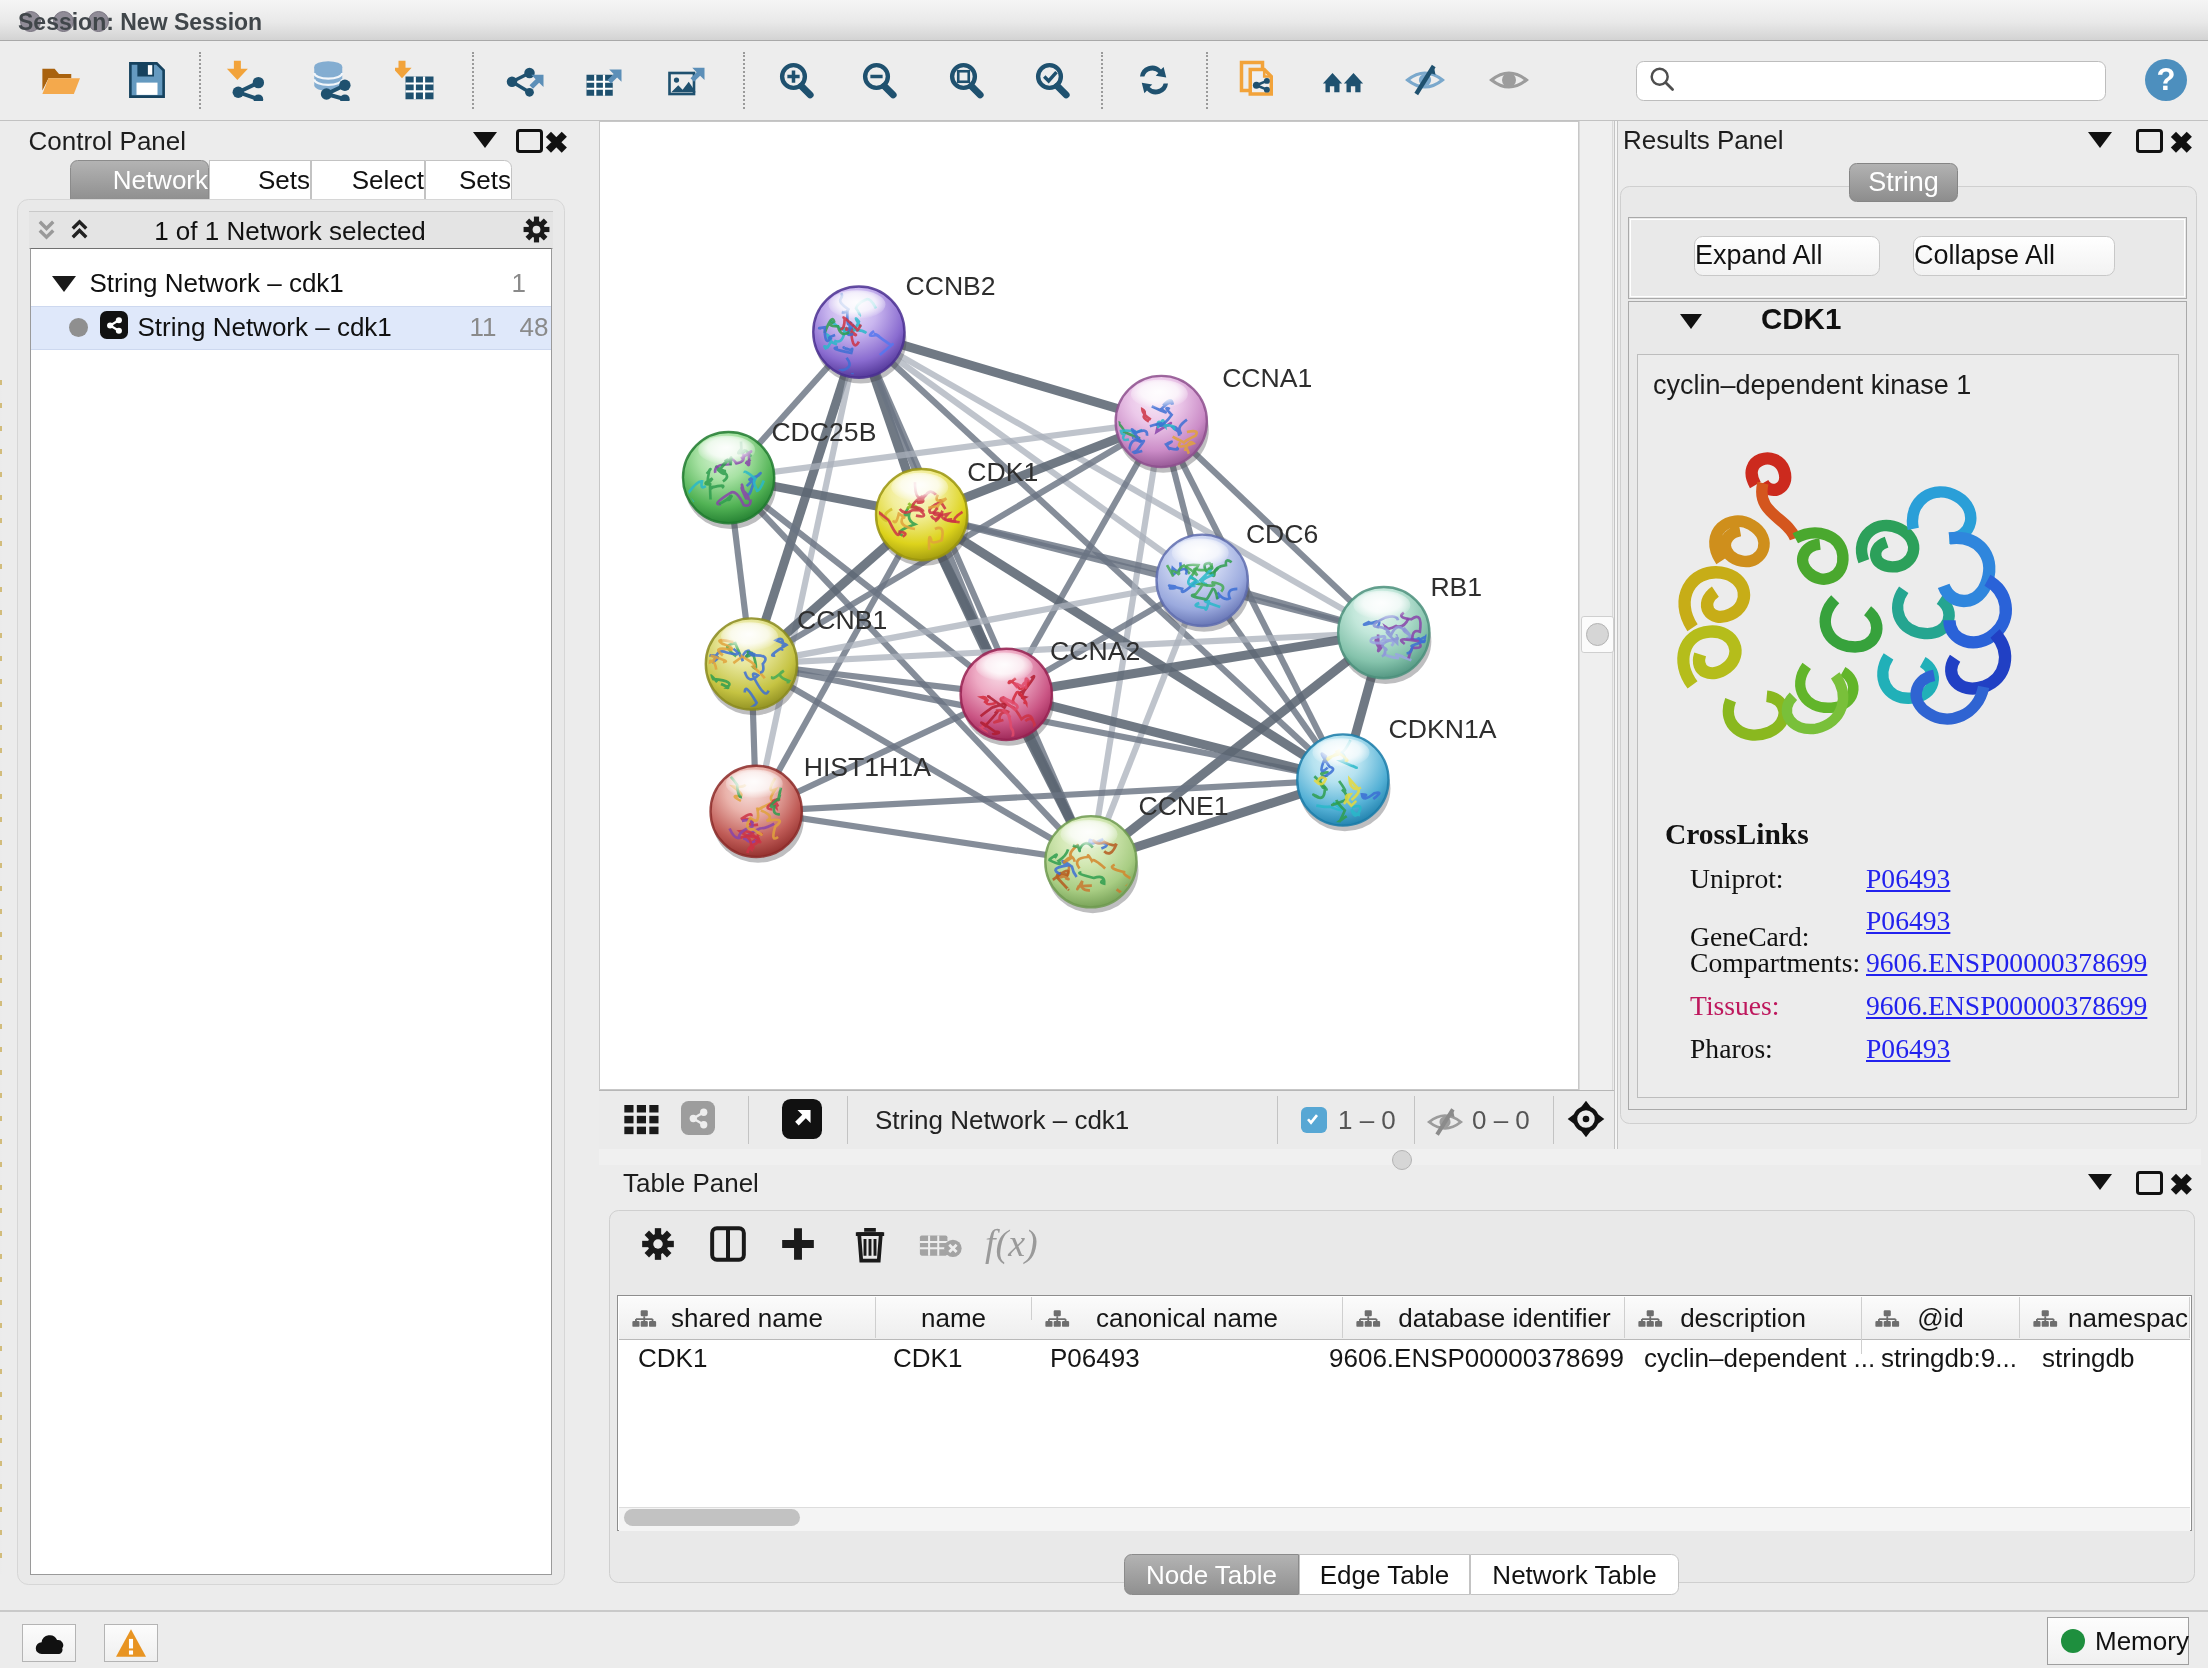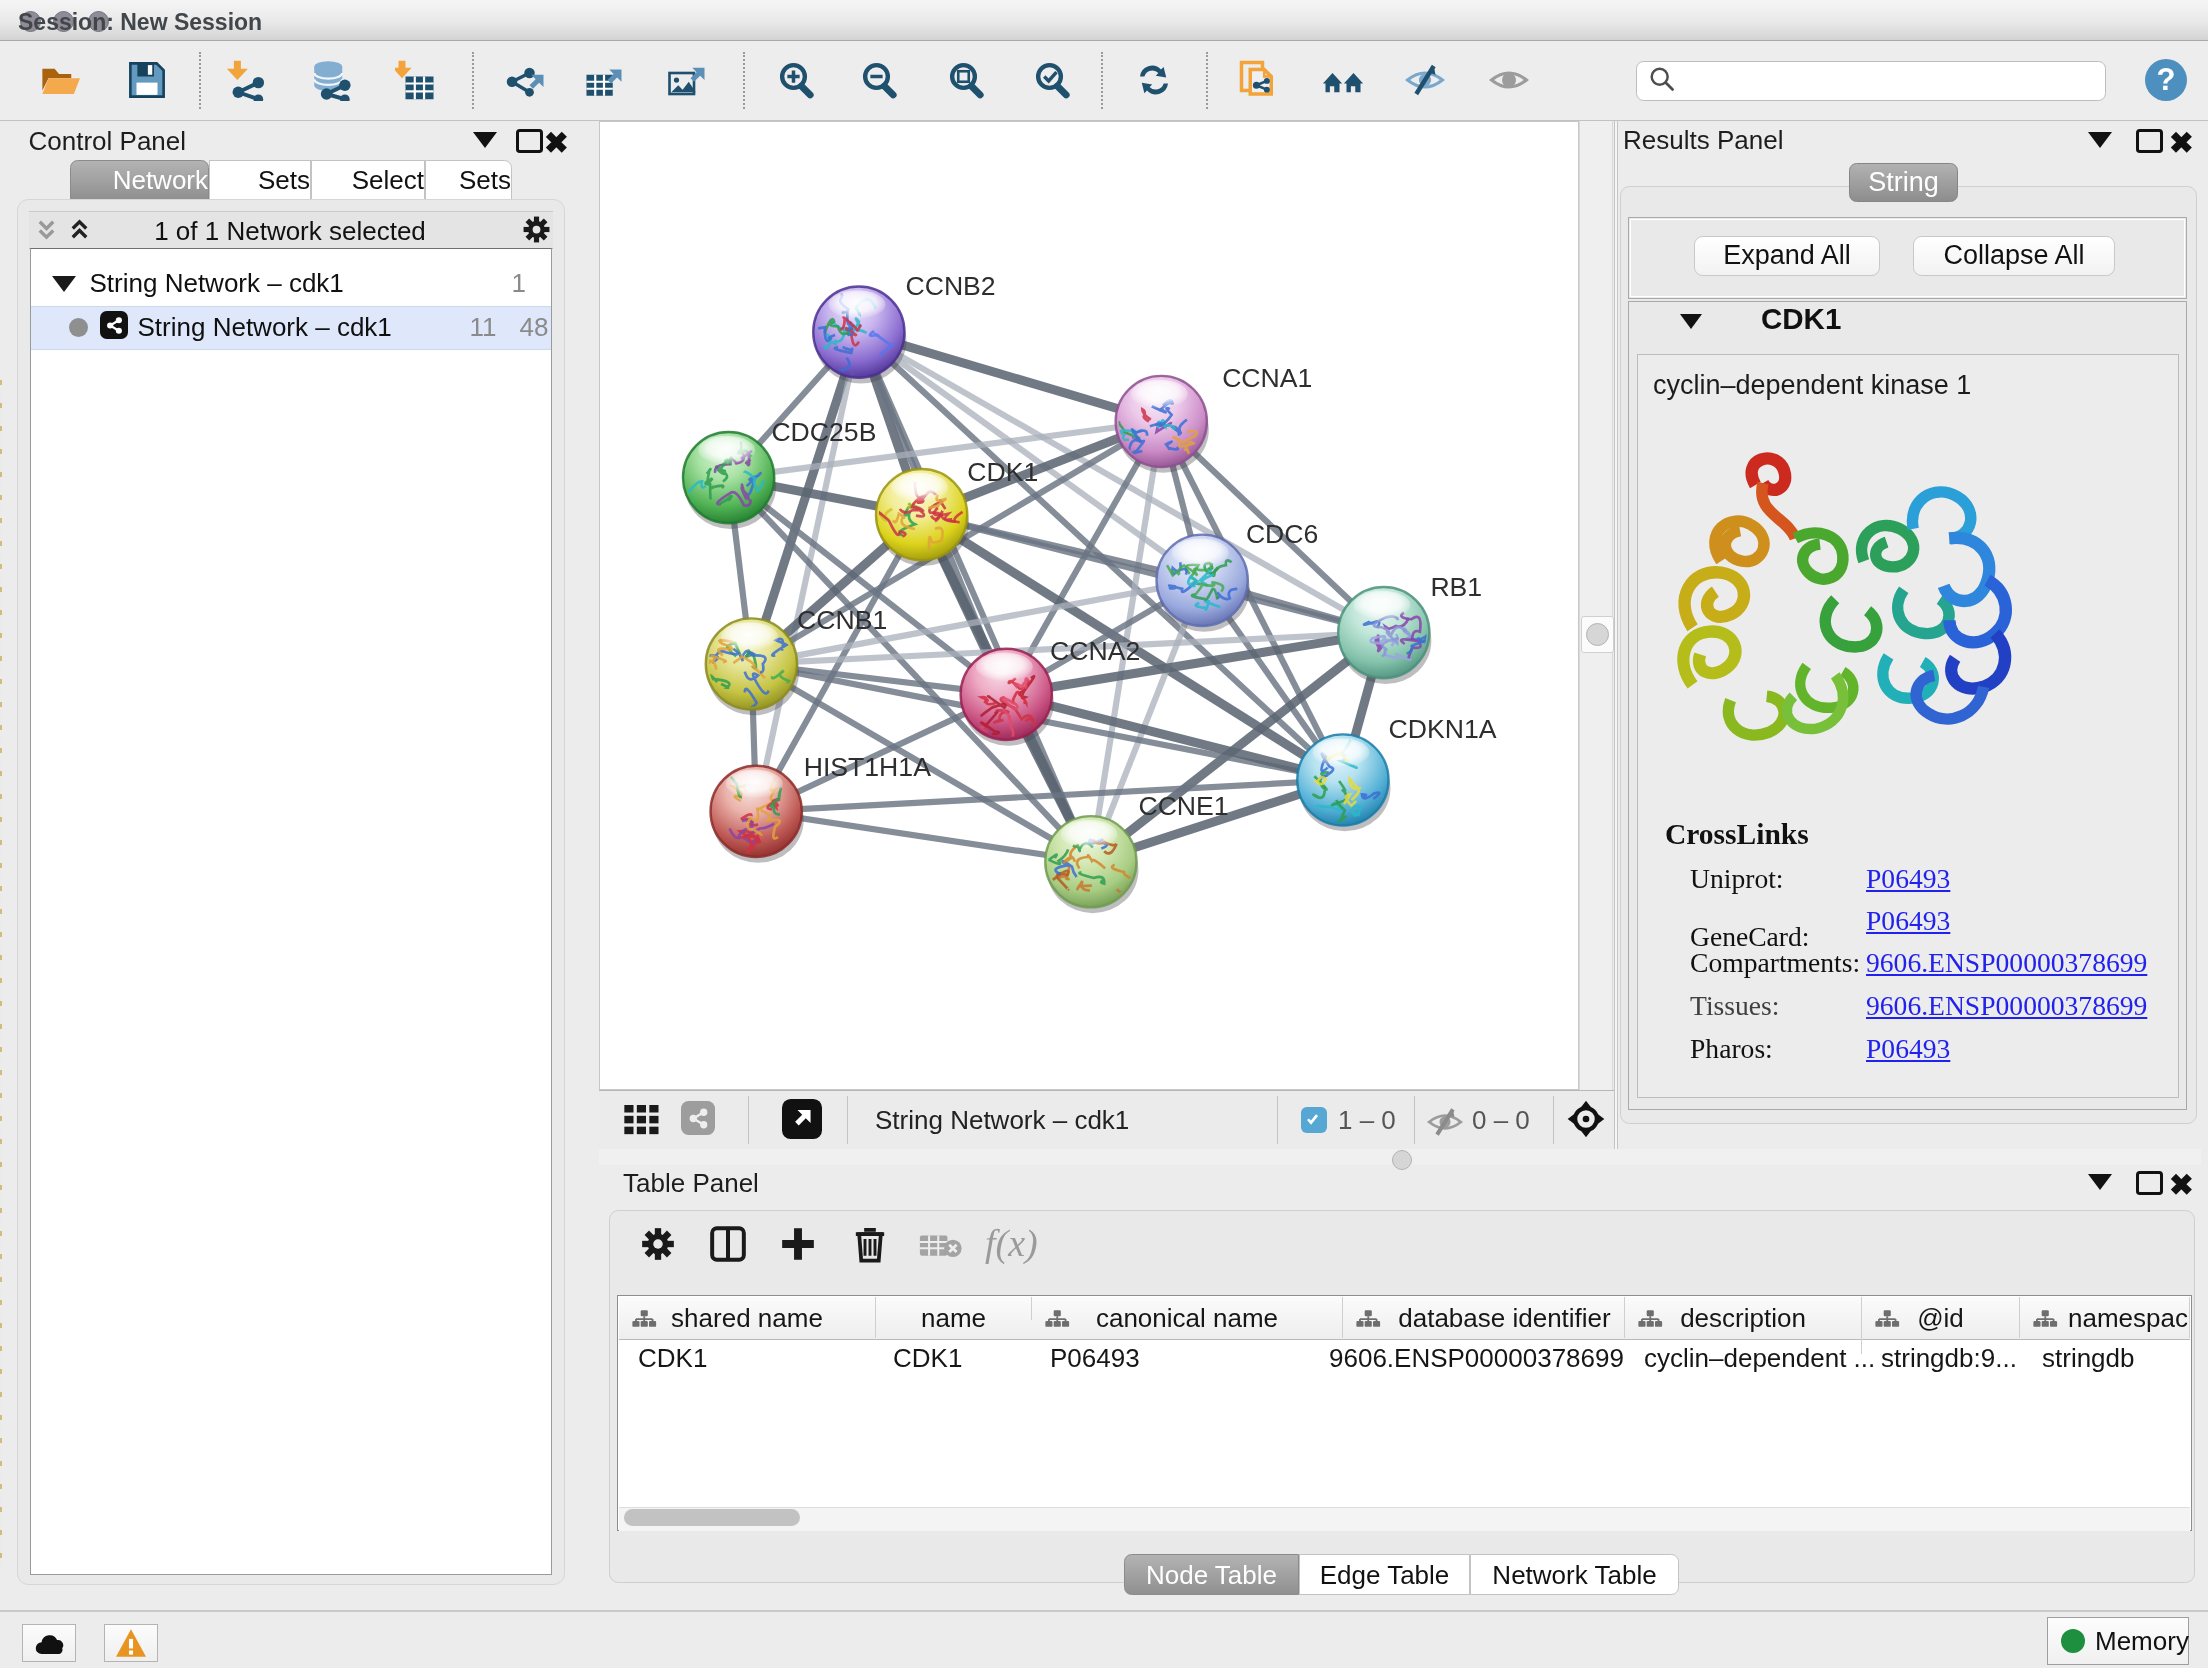--- a/index.html
+++ b/index.html
@@ -34,21 +34,21 @@
   border:1px solid #c7c7c7;box-sizing:border-box;}
 .canvbar{left:599px;top:1090px;width:1015px;height:59px;background:#ebebeb;
   border-top:1px solid #b7b7b7;border-bottom:1px solid #b7b7b7;}
 .cbsep{position:absolute;top:5.7px;height:48px;width:0;border-left:1px solid #c3c3c3;}
 .vdivider{left:1579px;top:121px;width:34px;height:969px;background:#efefef;border-left:1px solid #d9d9d9;border-right:1px solid #d9d9d9;box-sizing:border-box;}
 .hdivider{left:599px;top:1149px;width:1602px;height:16px;background:#f0f0f0;}
 .thumbdot{position:absolute;border-radius:50%;background:#d6d6d6;border:1px solid #b3b3b3;}
 
 .rbox{position:absolute;background:#e9e9e9;border:1px solid #b9b9b9;}
 .btn{position:absolute;background:linear-gradient(#ffffff,#f2f2f2);border:1px solid #c8c8c8;
-  border-radius:8.6px;font-size:27px;color:#111;text-align:center;}
+  border-radius:8.6px;font-size:27px;color:#111;text-align:left;}
 .serif{font-family:"Liberation Serif",serif;}
 a.bluelink{color:#2222ee;text-decoration:underline;}
 
 .thead{background:linear-gradient(#fbfbfb,#eeeeee);}
 .tseg{position:absolute;top:0;height:100%;box-sizing:border-box;border-right:1px solid #cfcfcf;
   font-size:26px;color:#161616;}
 .tseg svg{position:absolute;left:10.5px;top:9.5px;}
 .tseg span{position:absolute;left:0;right:0;top:5.7px;text-align:center;}
 .statusbtn{position:absolute;width:54px;height:38px;background:linear-gradient(#fcfcfc,#efefef);
   border:1.9px solid #b4b4b4;display:flex;align-items:center;justify-content:center;box-sizing:border-box;}
@@ -699,21 +699,21 @@
 <path d="M336 252 C 330 282 300 294 278 280 C 258 268 262 244 284 240" fill="none" stroke="#2f64d2" stroke-width="12"></path>
 <path d="M180 240 C 196 262 188 290 160 296 C 134 300 120 278 136 262" fill="none" stroke="#79c03a" stroke-width="11"></path>
 </svg>
 <div class="abs serif" style="left:1665px;top:818px;font-size:29.5px;font-weight:bold;color:#111;">CrossLinks</div>
 <div class="abs serif" style="left:1690px;top:863px;font-size:27.6px;color:#111;">Uniprot:</div>
 <div class="abs serif" style="left:1866px;top:863px;font-size:27.6px;"><a class="bluelink">P06493</a></div>
 <div class="abs serif" style="left:1690px;top:905px;font-size:27.6px;color:#111;margin-top:16px;">GeneCard:</div>
 <div class="abs serif" style="left:1866px;top:905px;font-size:27.6px;"><a class="bluelink">P06493</a></div>
 <div class="abs serif" style="left:1690px;top:947px;font-size:27.6px;color:#111;text-align:center;">Compartments:</div>
 <div class="abs serif" style="left:1866px;top:947px;font-size:27.6px;"><a class="bluelink">9606.ENSP00000378699</a></div>
-<div class="abs serif" style="left:1690px;top:990px;font-size:27.6px;color:#404040;">Tissues:</div>
+<div class="abs serif" style="left:1690px;top:990px;font-size:27.6px;color:#be185d;">Tissues:</div>
 <div class="abs serif" style="left:1866px;top:990px;font-size:27.6px;"><a class="bluelink">9606.ENSP00000378699</a></div>
 <div class="abs serif" style="left:1690px;top:1033px;font-size:27.6px;color:#111;">Pharos:</div>
 <div class="abs serif" style="left:1866px;top:1033px;font-size:27.6px;"><a class="bluelink">P06493</a></div>
 <div class="abs panel-title" style="left:623px;top:1168px;">Table Panel</div>
 <div class="abs" style="left:2088px;top:1174px;">
     <div class="mini-tri"></div>
   </div>
 <div class="abs mini-box" style="left:2136px;top:1171px;"></div>
 <div class="abs" style="left:2169px;top:1168px;font-size:29.5px;font-weight:bold;color:#111;">✖</div>
 <div class="abs" style="left:609px;top:1210px;width:1584px;height:371px;background:#e9e9e9;border:1px solid #cfcfcf;border-radius:9.5px;"></div>

